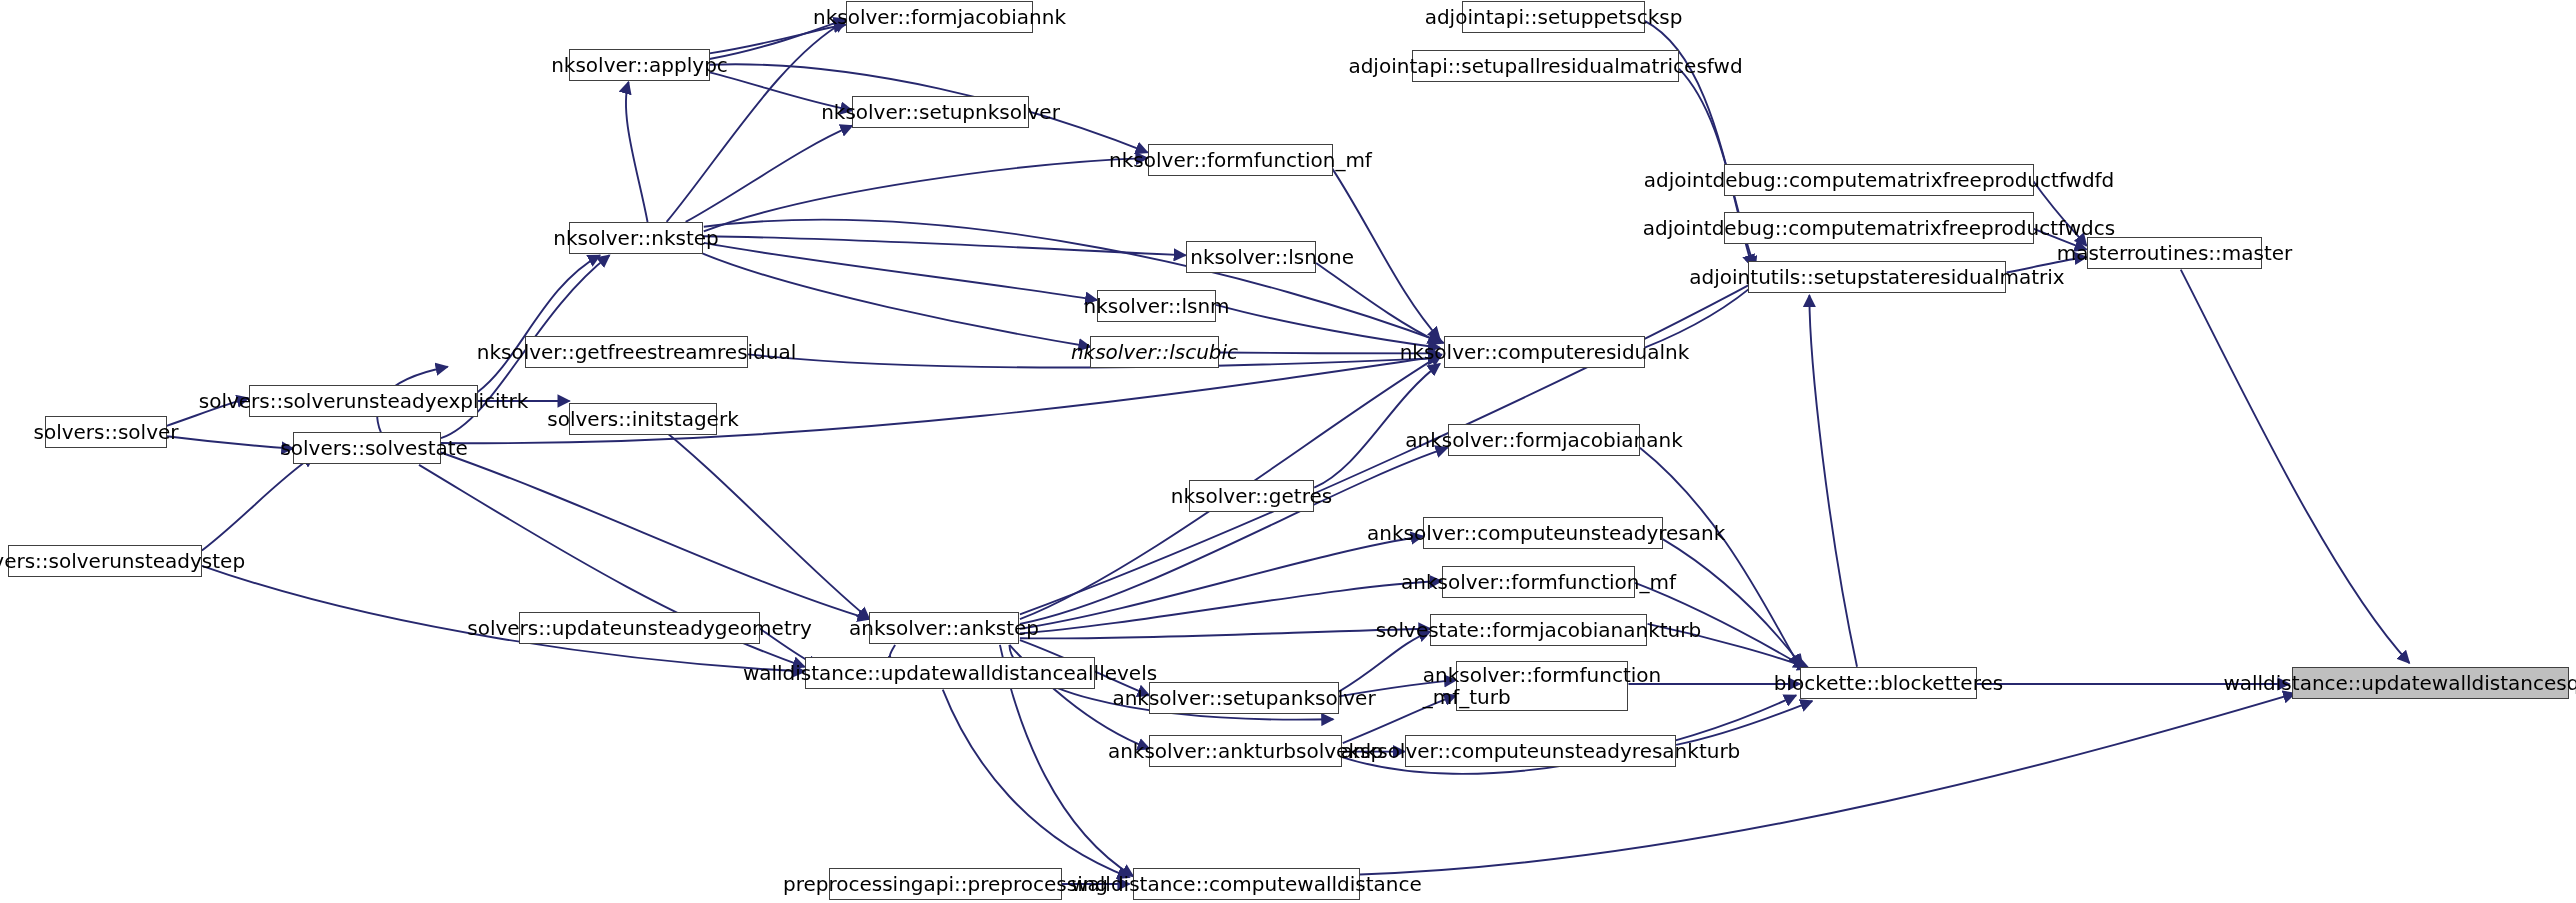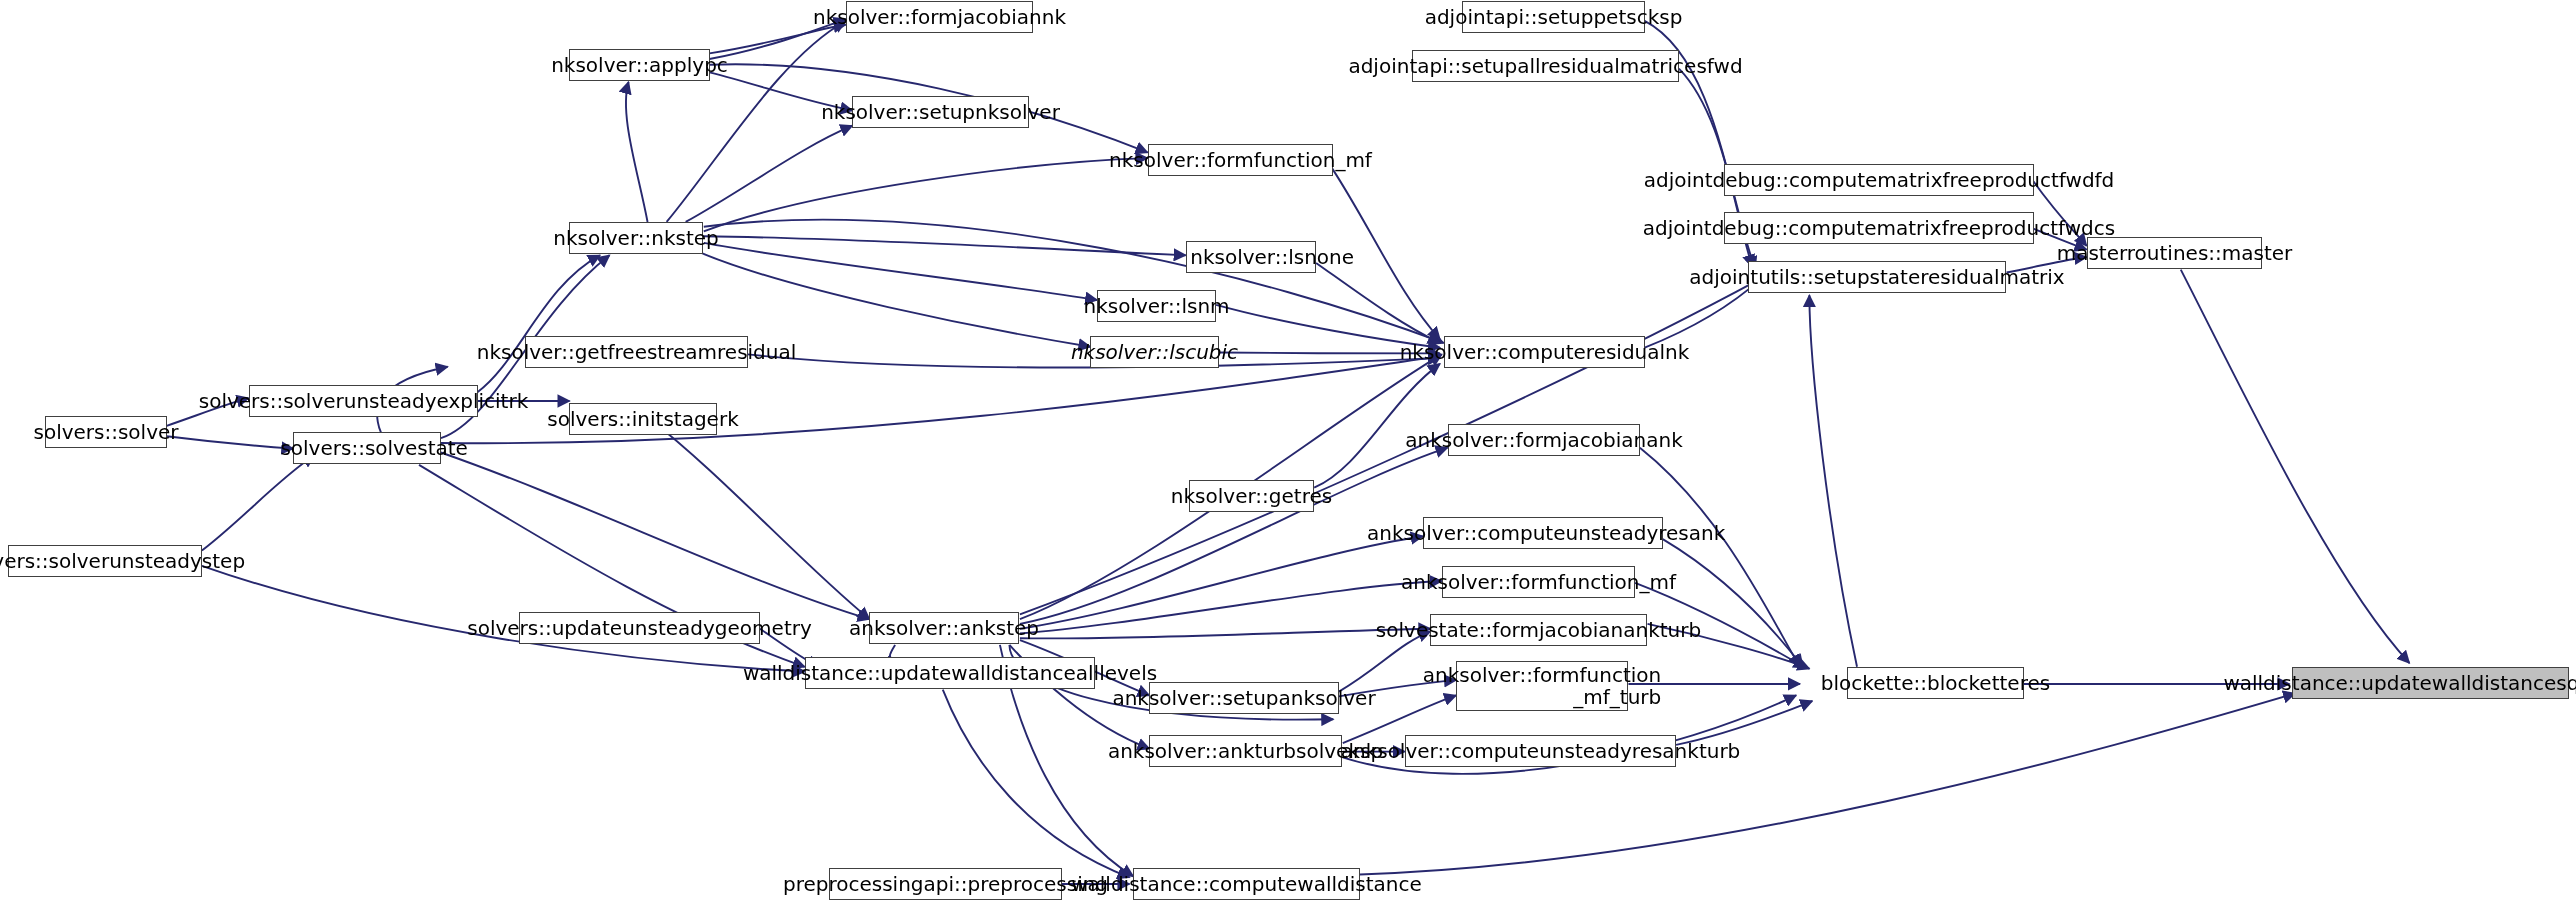--- a/index.html
+++ b/index.html
@@ -26,21 +26,21 @@
     position: absolute;
     box-sizing: border-box;
     border: 1px solid #404040;
     background: #ffffff;
     color: #000000;
     font-size: 20px;
     line-height: 1.12;
     display: flex;
     align-items: center;
     justify-content: center;
-    text-align: right;
+    text-align: left;
     white-space: pre-line;
     padding: 0 5.7px;
     z-index: 5;
   }
   .node.highlight {
     background: #bfbfbf;
   }
   .node-label {
     pointer-events: none;
   }
@@ -142,21 +142,21 @@
       <div class="node" style="left: 1189px; top: 480px; width: 125px; height: 32px;"><span class="node-label">nksolver::getres</span></div>
       <div class="node" style="left: 1423px; top: 517px; width: 240px; height: 32px; padding-left: 12px;"><span class="node-label">anksolver::computeunsteadyresank</span></div>
       <div class="node" style="left: 7.6px; top: 545px; width: 194px; height: 32px;"><span class="node-label">solvers::solverunsteadystep</span></div>
       <div class="node" style="left: 1442px; top: 566px; width: 193px; height: 32px;"><span class="node-label">anksolver::formfunction_mf</span></div>
       <div class="node" style="left: 1430px; top: 614px; width: 217px; height: 32px;"><span class="node-label">solvestate::formjacobianankturb</span></div>
       <div class="node" style="left: 519px; top: 612px; width: 241px; height: 32px;"><span class="node-label">solvers::updateunsteadygeometry</span></div>
       <div class="node" style="left: 869px; top: 612px; width: 150px; height: 32px;"><span class="node-label">anksolver::ankstep</span></div>
       <div class="node" style="left: 805px; top: 657px; width: 290px; height: 32px;"><span class="node-label">walldistance::updatewalldistancealllevels</span></div>
       <div class="node" style="left: 1456px; top: 661px; width: 172px; height: 50px;"><span class="node-label">anksolver::formfunction
 _mf_turb</span></div>
-      <div class="node" style="left: 1800px; top: 667px; width: 177px; height: 32px; margin-left: 47px;"><span class="node-label">blockette::blocketteres</span></div>
+      <div class="node" style="left: 1800px; top: 667px; width: 177px; height: 32px;"><span class="node-label">blockette::blocketteres</span></div>
       <div class="node highlight" style="left: 2292px; top: 667px; width: 277px; height: 32px;"><span class="node-label">walldistance::updatewalldistancesquickly</span></div>
       <div class="node" style="left: 1149px; top: 682px; width: 190px; height: 32px;"><span class="node-label">anksolver::setupanksolver</span></div>
       <div class="node" style="left: 1149px; top: 735px; width: 193px; height: 32px;"><span class="node-label">anksolver::ankturbsolveksp</span></div>
       <div class="node" style="left: 1405px; top: 735px; width: 271px; height: 32px;"><span class="node-label">anksolver::computeunsteadyresankturb</span></div>
       <div class="node" style="left: 829px; top: 868px; width: 233px; height: 32px;"><span class="node-label">preprocessingapi::preprocessing</span></div>
       <div class="node" style="left: 1133px; top: 868px; width: 227px; height: 32px;"><span class="node-label">walldistance::computewalldistance</span></div>
       <div class="node" style="left: 1462px; top: 1px; width: 183px; height: 32px;"><span class="node-label">adjointapi::setuppetscksp</span></div>
       <div class="node" style="left: 1412px; top: 50px; width: 267px; height: 32px;"><span class="node-label">adjointapi::setupallresidualmatricesfwd</span></div>
       <div class="node" style="left: 1724px; top: 164px; width: 310px; height: 32px;"><span class="node-label">adjointdebug::computematrixfreeproductfwdfd</span></div>
       <div class="node" style="left: 1724px; top: 212px; width: 310px; height: 32px;"><span class="node-label">adjointdebug::computematrixfreeproductfwdcs</span></div>

